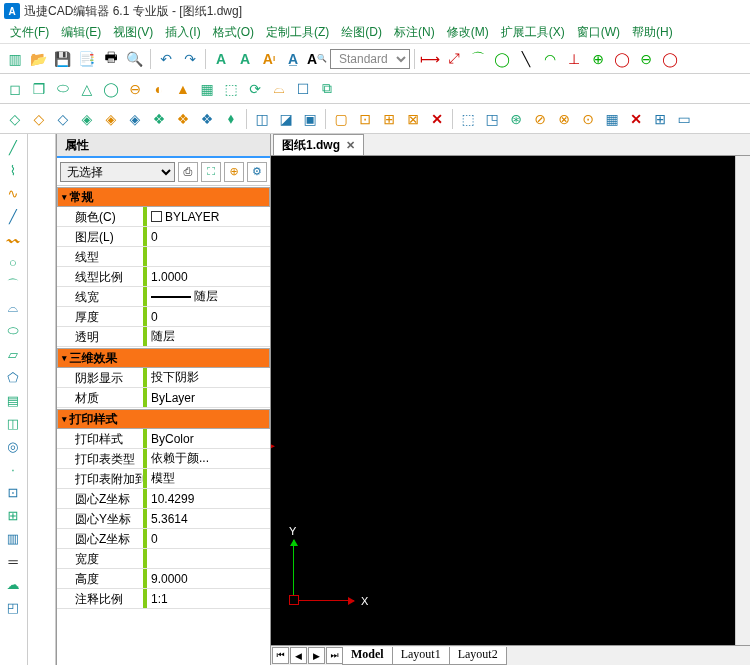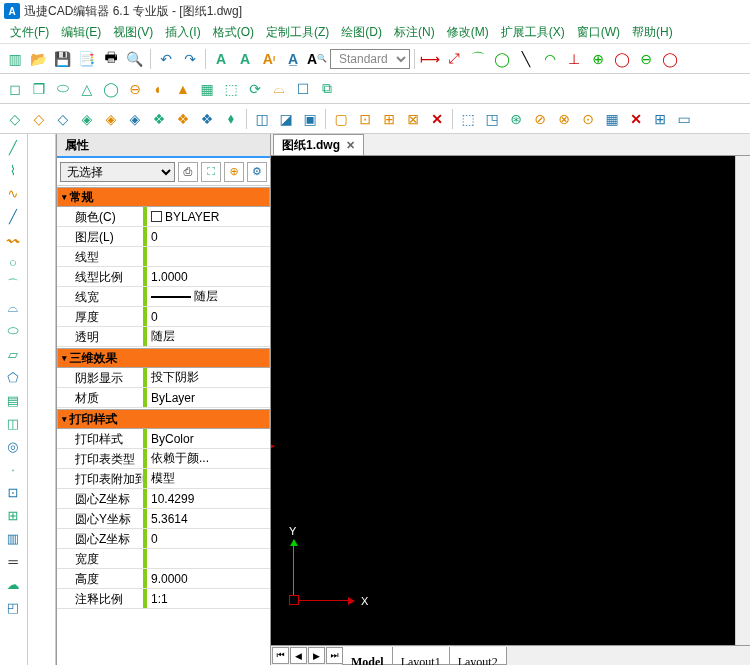--- a/index.html
+++ b/index.html
@@ -38,21 +38,21 @@
 .ucs-box{position:absolute;bottom:0;left:0;width:10px;height:10px;border:1px solid #c00}
 .ucs-x{position:absolute;bottom:4px;left:10px;width:55px;height:1px;background:#c00}
 .ucs-x::after{content:"";position:absolute;right:-1px;top:-3px;border-left:7px solid #c00;border-top:4px solid transparent;border-bottom:4px solid transparent}
 .ucs-y{position:absolute;bottom:10px;left:4px;width:1px;height:55px;background:#0c0}
 .ucs-y::after{content:"";position:absolute;top:-1px;left:-3px;border-bottom:7px solid #0c0;border-left:4px solid transparent;border-right:4px solid transparent}
 .ucs-xl{position:absolute;bottom:-2px;left:72px;color:#fff;font-size:11px}
 .ucs-yl{position:absolute;bottom:68px;left:0;color:#fff;font-size:11px}
 .cross{position:absolute;top:285px;left:-3px;color:#c00;font-size:14px;line-height:8px}
 .layout-tabs{height:20px;background:#f0f0f0;display:flex;align-items:center;border-top:1px solid #999}
 .lt-btn{width:17px;height:17px;border:1px solid #999;background:#fff;display:flex;align-items:center;justify-content:center;cursor:pointer;font-size:9px;margin-left:1px}
-.lt-tab{height:18px;padding:8px 8px;border:1px solid #999;border-top:none;background:#fff;cursor:pointer;font-family:"Times New Roman",serif;margin-left:-1px}
+.lt-tab{height:18px;padding:0 8px;border:1px solid #999;border-top:none;background:#fff;cursor:pointer;font-family:"Times New Roman",serif;margin-left:-1px}
 .lt-tab.active{background:#fff;font-weight:bold}
 .scroll-track-v{width:15px;background:#f0f0f0;border-left:1px solid #ccc}
 </style>
 </head>
 <body>
 
 <div class="titlebar">
   <div class="titlebar-icon">A</div>
   <div class="titlebar-text">迅捷CAD编辑器 6.1 专业版  - [图纸1.dwg]</div>
 </div>

